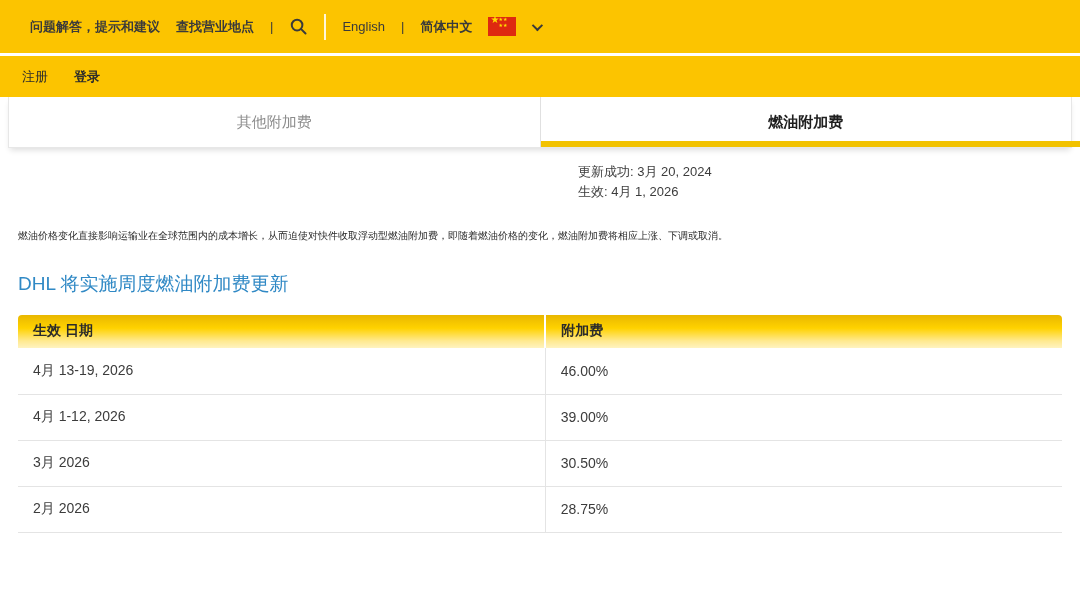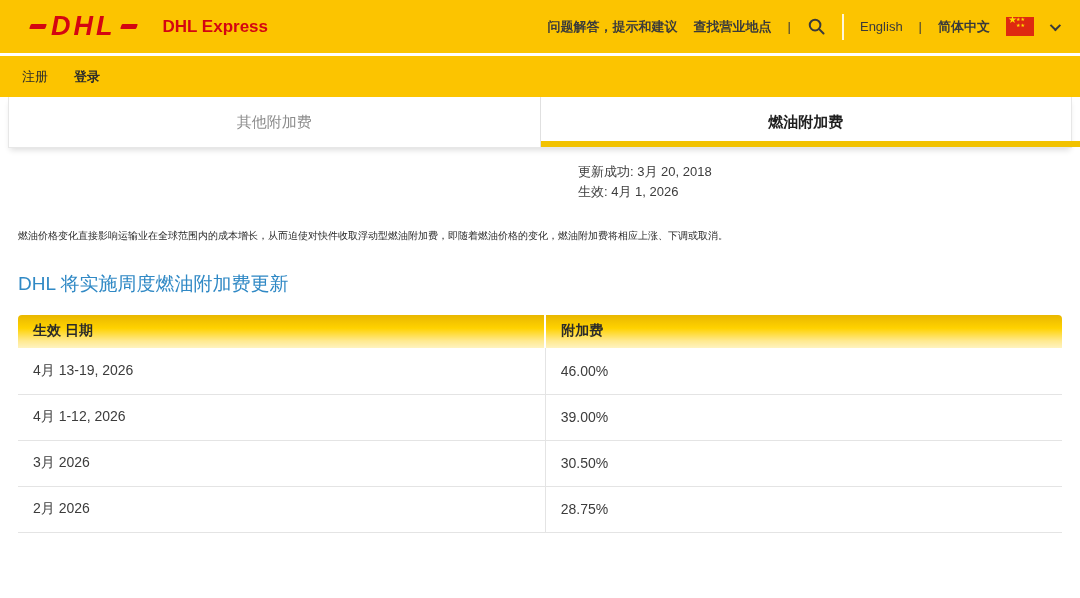--- a/index.html
+++ b/index.html
@@ -134,28 +134,20 @@
     height: 46px;
     padding: 0 15px;
     border-bottom: 1px solid #e4e4e4;
   }
   .rate-table td:first-child { width: 50.5%; border-right: 1px solid #e4e4e4; }
 </style>
 </head>
 <body>
 
 <header class="topbar">
-  <div class="logo-group">
-    <div class="dhl-logo">
-      <span class="dhl-dash"></span>
-      <span class="dhl-word">DHL</span>
-      <span class="dhl-dash"></span>
-    </div>
-    <span class="brand-name">DHL Express</span>
-  </div>
 
   <div class="top-links">
     <span class="top-link">问题解答，提示和建议</span>
     <span class="top-link">查找营业地点</span>
     <span class="divider-dark">|</span>
     <span class="search-btn">
       <svg width="19" height="19" viewBox="0 0 20 20" fill="none">
         <circle cx="8.5" cy="8.5" r="5.6" stroke="#3a3a3a" stroke-width="2.1"></circle>
         <line x1="12.8" y1="12.8" x2="17.4" y2="17.4" stroke="#3a3a3a" stroke-width="2.1" stroke-linecap="round"></line>
       </svg>
@@ -184,21 +176,21 @@
 <div class="tabs">
   <div class="tab inactive">
     <span>其他附加费</span>
   </div>
   <div class="tab active">
     <span>燃油附加费</span>
   </div>
 </div>
 
 <div class="meta-block">
-  <div class="meta-line">更新成功: 3月 20, 2018</div>
+  <div class="meta-line">更新成功: 3月 20, 2024</div>
   <div class="meta-line">生效: 4月 1, 2026</div>
 </div>
 
 <main class="content">
   <p class="paragraph">燃油价格变化直接影响运输业在全球范围内的成本增长，从而迫使对快件收取浮动型燃油附加费，即随着燃油价格的变化，燃油附加费将相应上涨、下调或取消。</p>
 
   <div class="link-line">
     <a class="text-link">DHL 将实施周度燃油附加费更新</a>
   </div>
 

